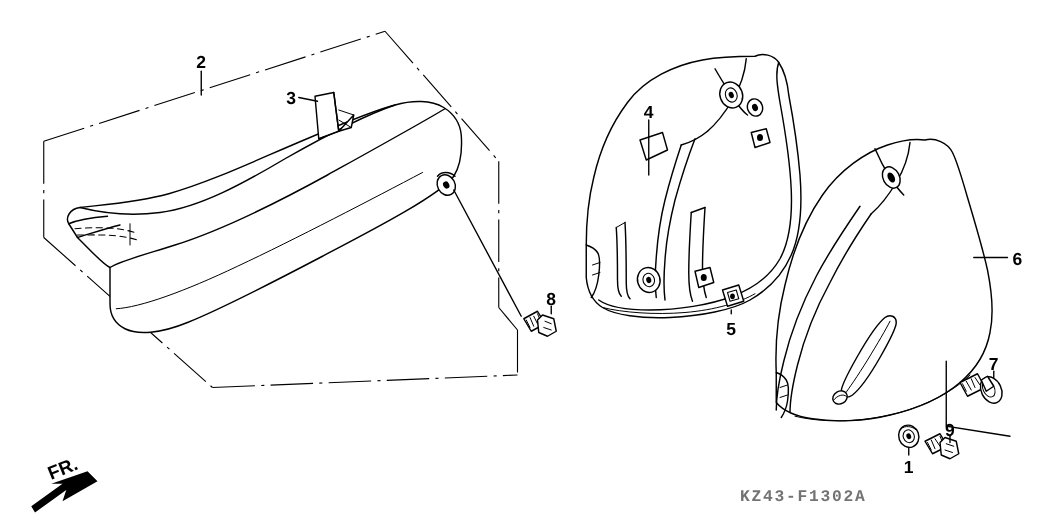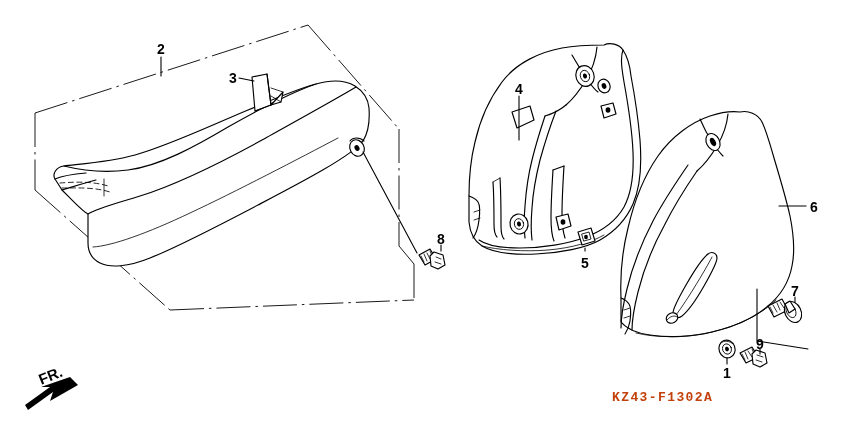--- a/index.html
+++ b/index.html
@@ -84,27 +84,27 @@
     font-size: 14px;
     font-weight: bold;
     color: #000000;
     line-height: 1;
     letter-spacing: 0px;
     user-select: none;
     white-space: nowrap;
   }
   #part-number {
     position: absolute;
-    left: 612px;
+    left: 592px;
     top: 390px;
     font-family: "Liberation Mono", monospace;
     font-size: 13px;
     font-weight: bold;
     letter-spacing: 1.4px;
-    color: #c2410c;
+    color: #737373;
     white-space: nowrap;
     user-select: none;
   }
   #fr-indicator {
     position: absolute;
     left: 18px;
     top: 371px;
     width: 82px;
     height: 46px;
   }

